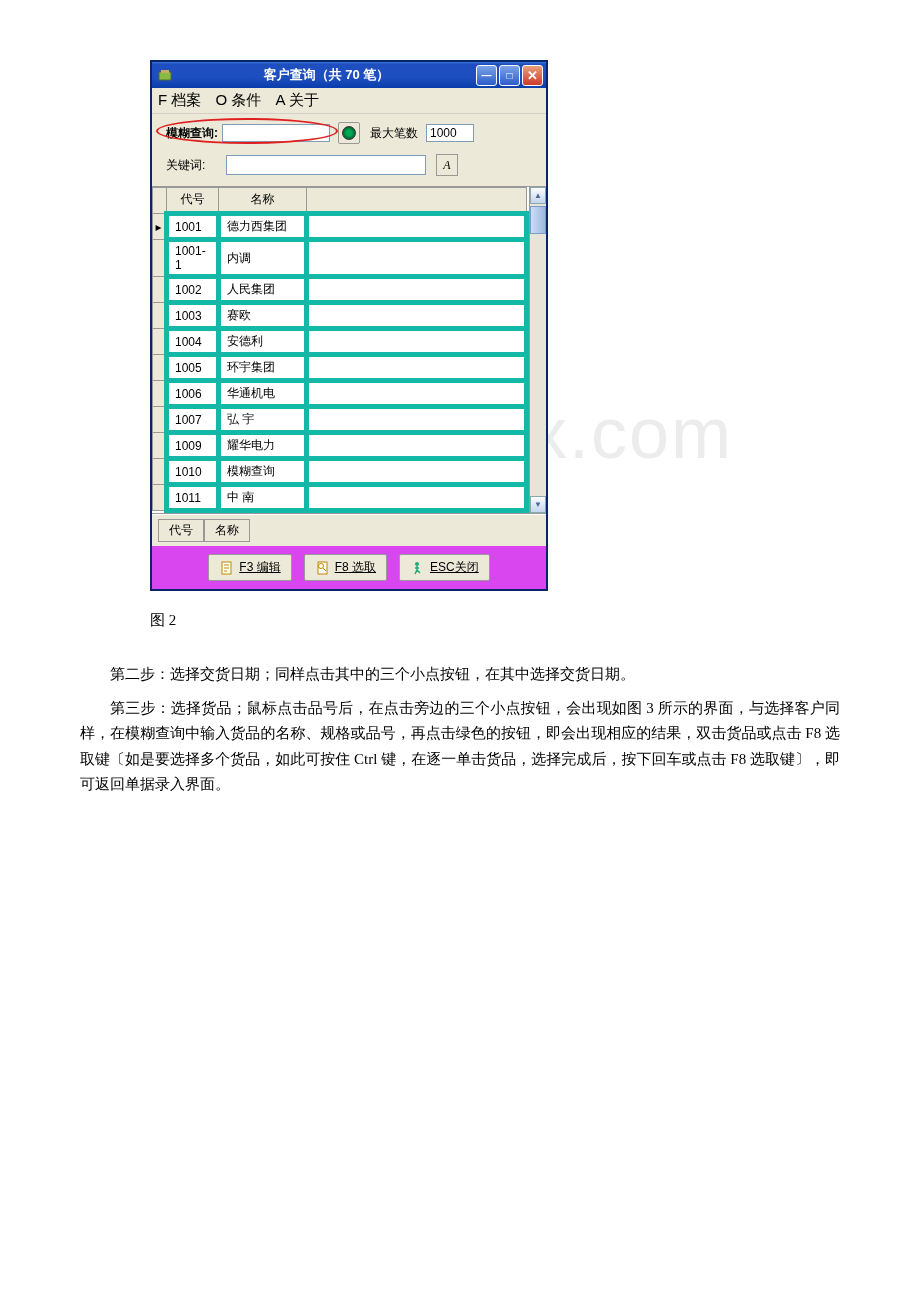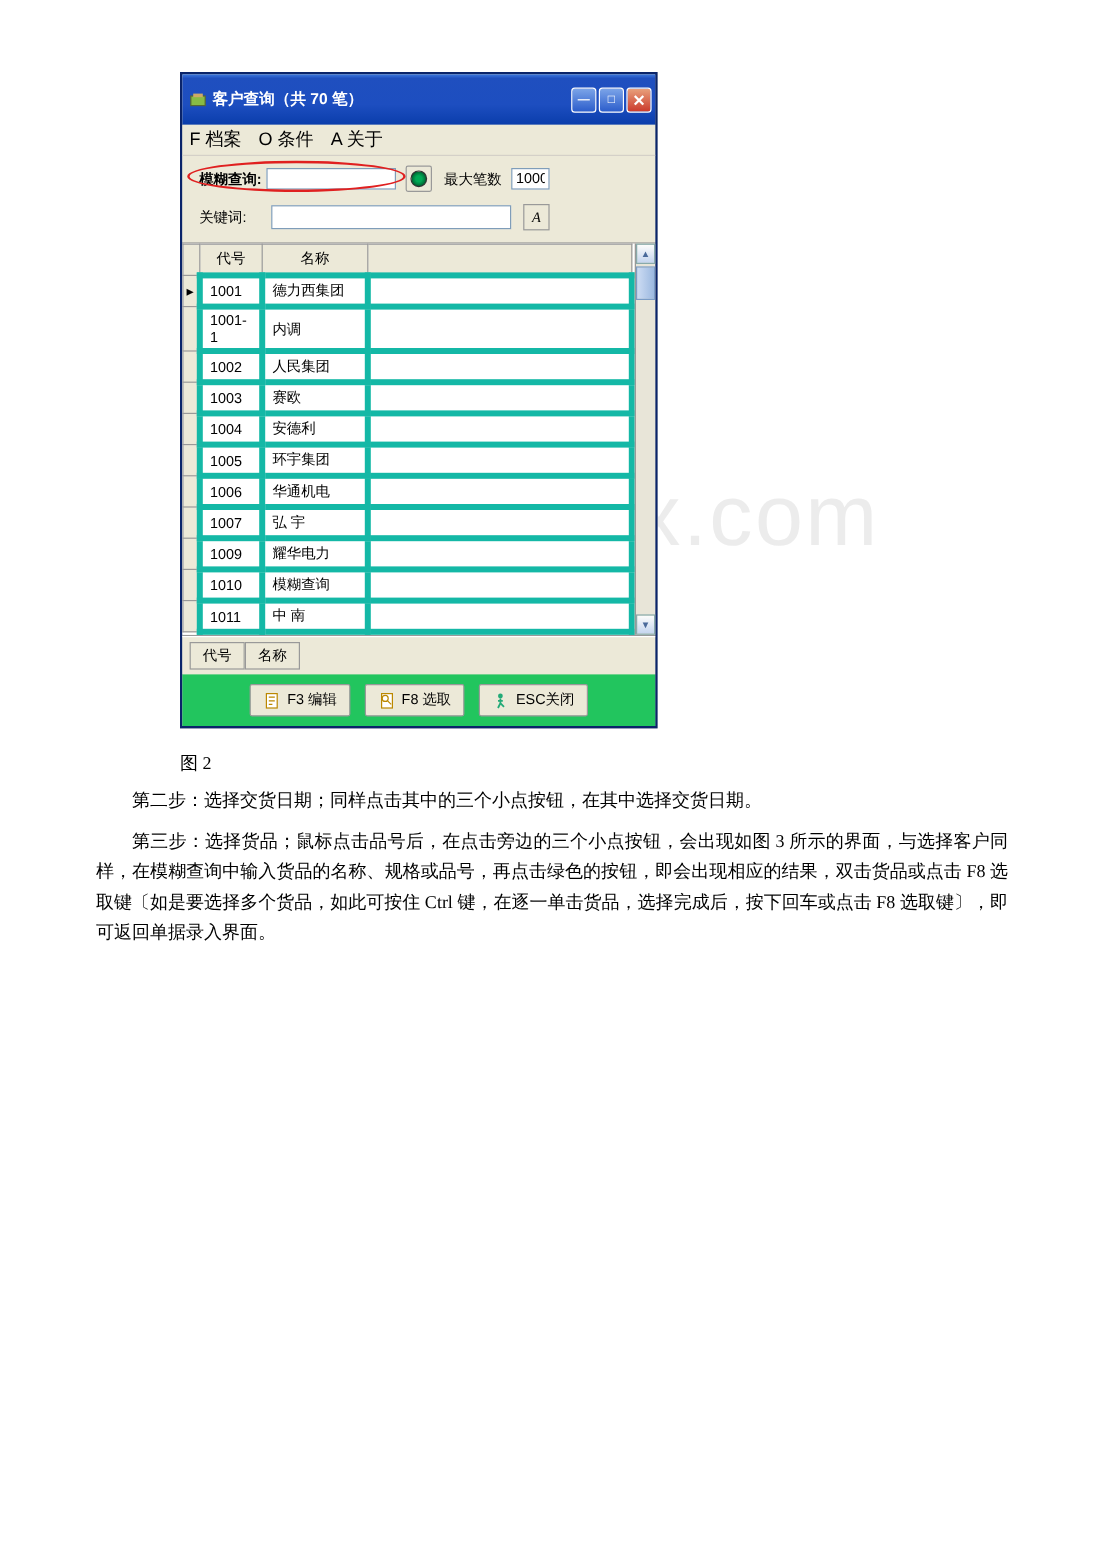--- a/index.html
+++ b/index.html
@@ -33,27 +33,28 @@
       width: 398px;
       border: 2px solid #0A246A;
       margin-left: 70px;
       margin-bottom: 20px;
       background: #ECE9D8;
       font-family: "SimSun", sans-serif;
     }
     
     .titlebar {
       background: linear-gradient(180deg, #3B77DD 0%, #1F4FBF 8%, #1D4EC0 60%, #0A3DAB 100%);
-      height: 42px;
+      height: 26px;
       display: flex;
       align-items: center;
       padding: 0 3px 0 5px;
       color: #fff;
       font-weight: bold;
       font-size: 13px;
+      text-align: center;
     }
     .titlebar-icon {
       width: 16px; height: 16px;
       margin-right: 4px;
       display: inline-flex;
       align-items: center; justify-content: center;
       font-size: 12px;
     }
     .titlebar-text { flex: 1; }
     .window-controls { display: flex; gap: 2px; }
@@ -132,21 +133,21 @@
     }
     .target-icon {
       width: 14px; height: 14px;
       border-radius: 50%;
       background: radial-gradient(circle, #0a5 30%, #063 70%);
       border: 1px solid #333;
     }
     
     .max-count-label { font-size: 12px; margin-left: 6px; }
     .max-count-input {
-      width: 32px; height: 18px;
+      width: 48px; height: 18px;
       border: 1px solid #7F9DB9;
       font-size: 12px; padding: 0 3px;
       margin-left: 4px;
     }
     
     .keyword-row {
       display: flex; align-items: center; gap: 4px;
       margin-bottom: 4px;
     }
     .keyword-label { font-size: 12px; padding: 0 4px; width: 60px; }
@@ -233,41 +234,42 @@
       font-size: 12px;
       border-top: 1px solid #fff;
     }
     .status-cell {
       border: 1px solid #999;
       background: #ECE9D8;
       padding: 2px 10px;
     }
     
     .button-bar {
-      background: #22c55e;
+      background: #d946ef;
       padding: 8px;
       display: flex;
       gap: 12px;
       justify-content: center;
+      text-decoration: underline;
     }
     .action-btn {
       display: flex; align-items: center; gap: 4px;
       border: 1px solid #999;
       background: #ECE9D8;
       padding: 4px 10px;
       font-size: 12px;
       cursor: pointer;
       border-radius: 2px;
     }
     .btn-icon { width: 16px; height: 16px; display: inline-block; }
     
     
     .figure-caption {
       font-size: 15px;
-      margin: 14px 0 10px 70px;
+      margin: 14px 0 32px 70px;
     }
     .para {
       font-size: 15px;
       line-height: 1.7;
       text-indent: 2em;
       margin: 8px 0;
       text-align: justify;
     }
   </style>
 </head>

